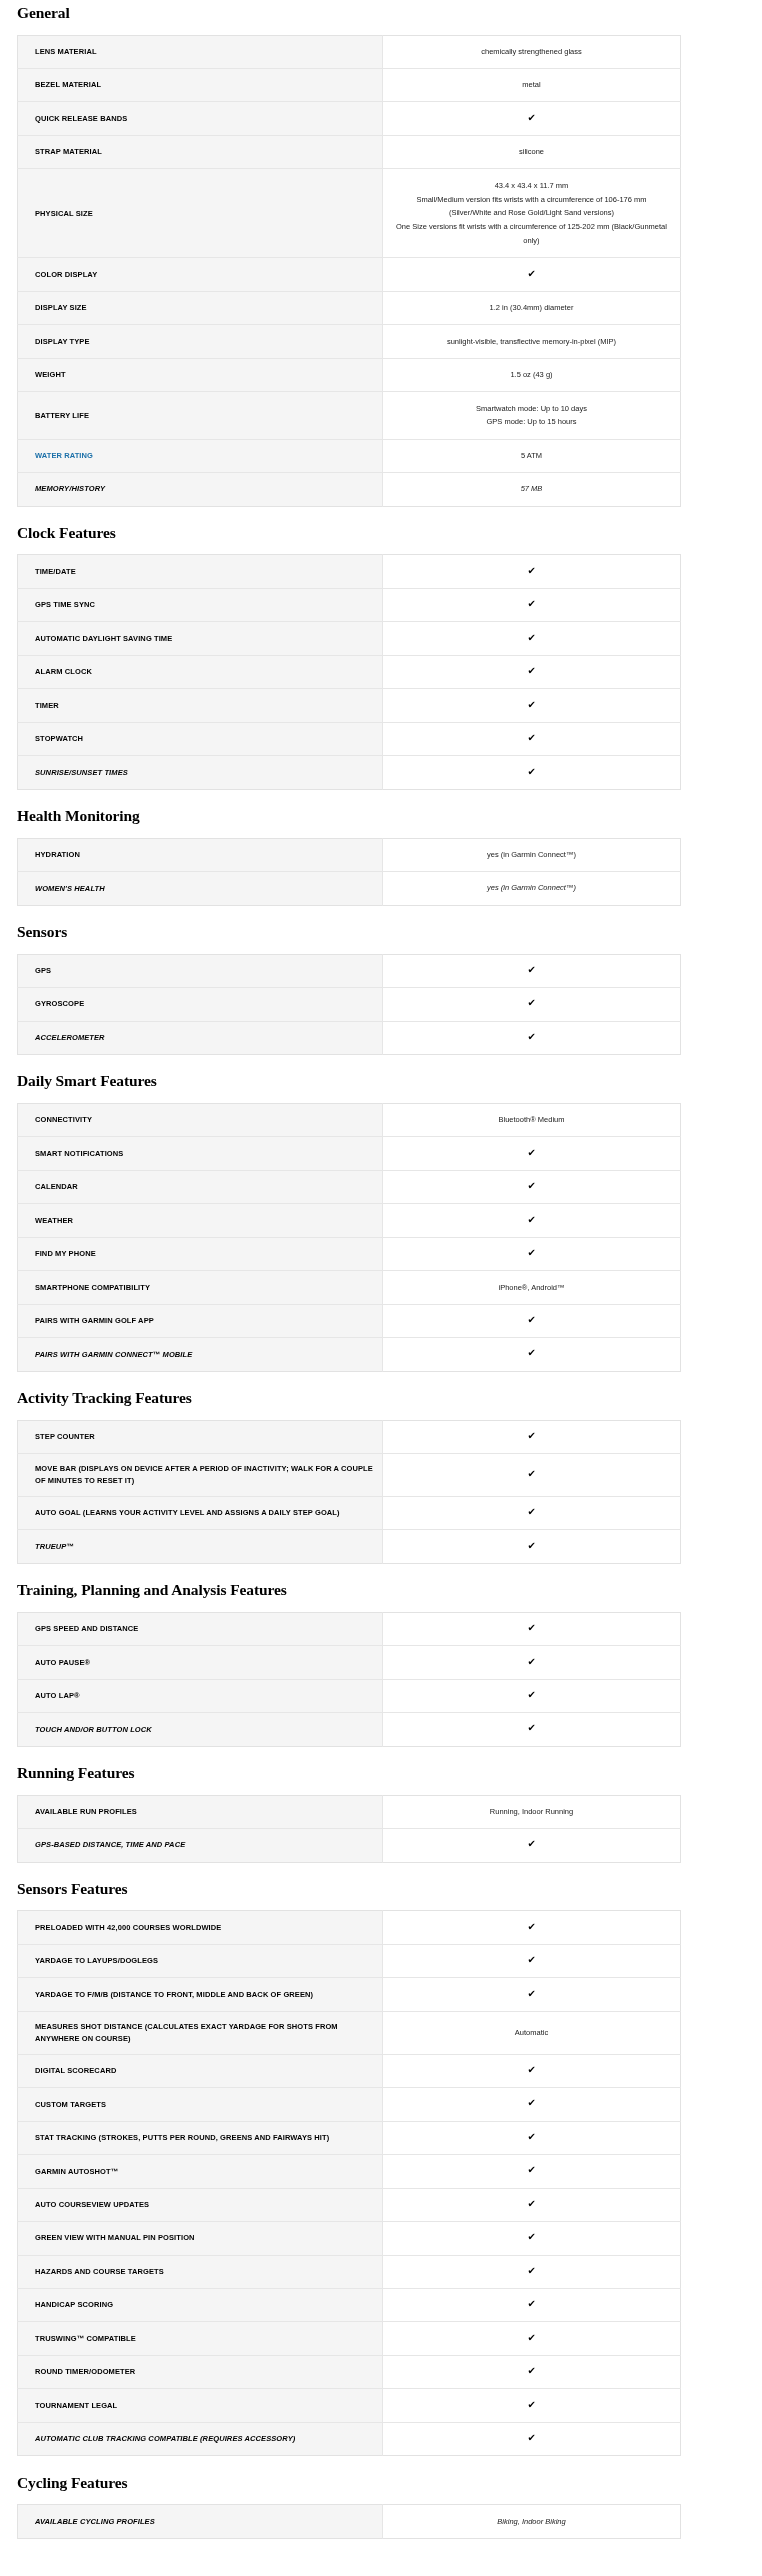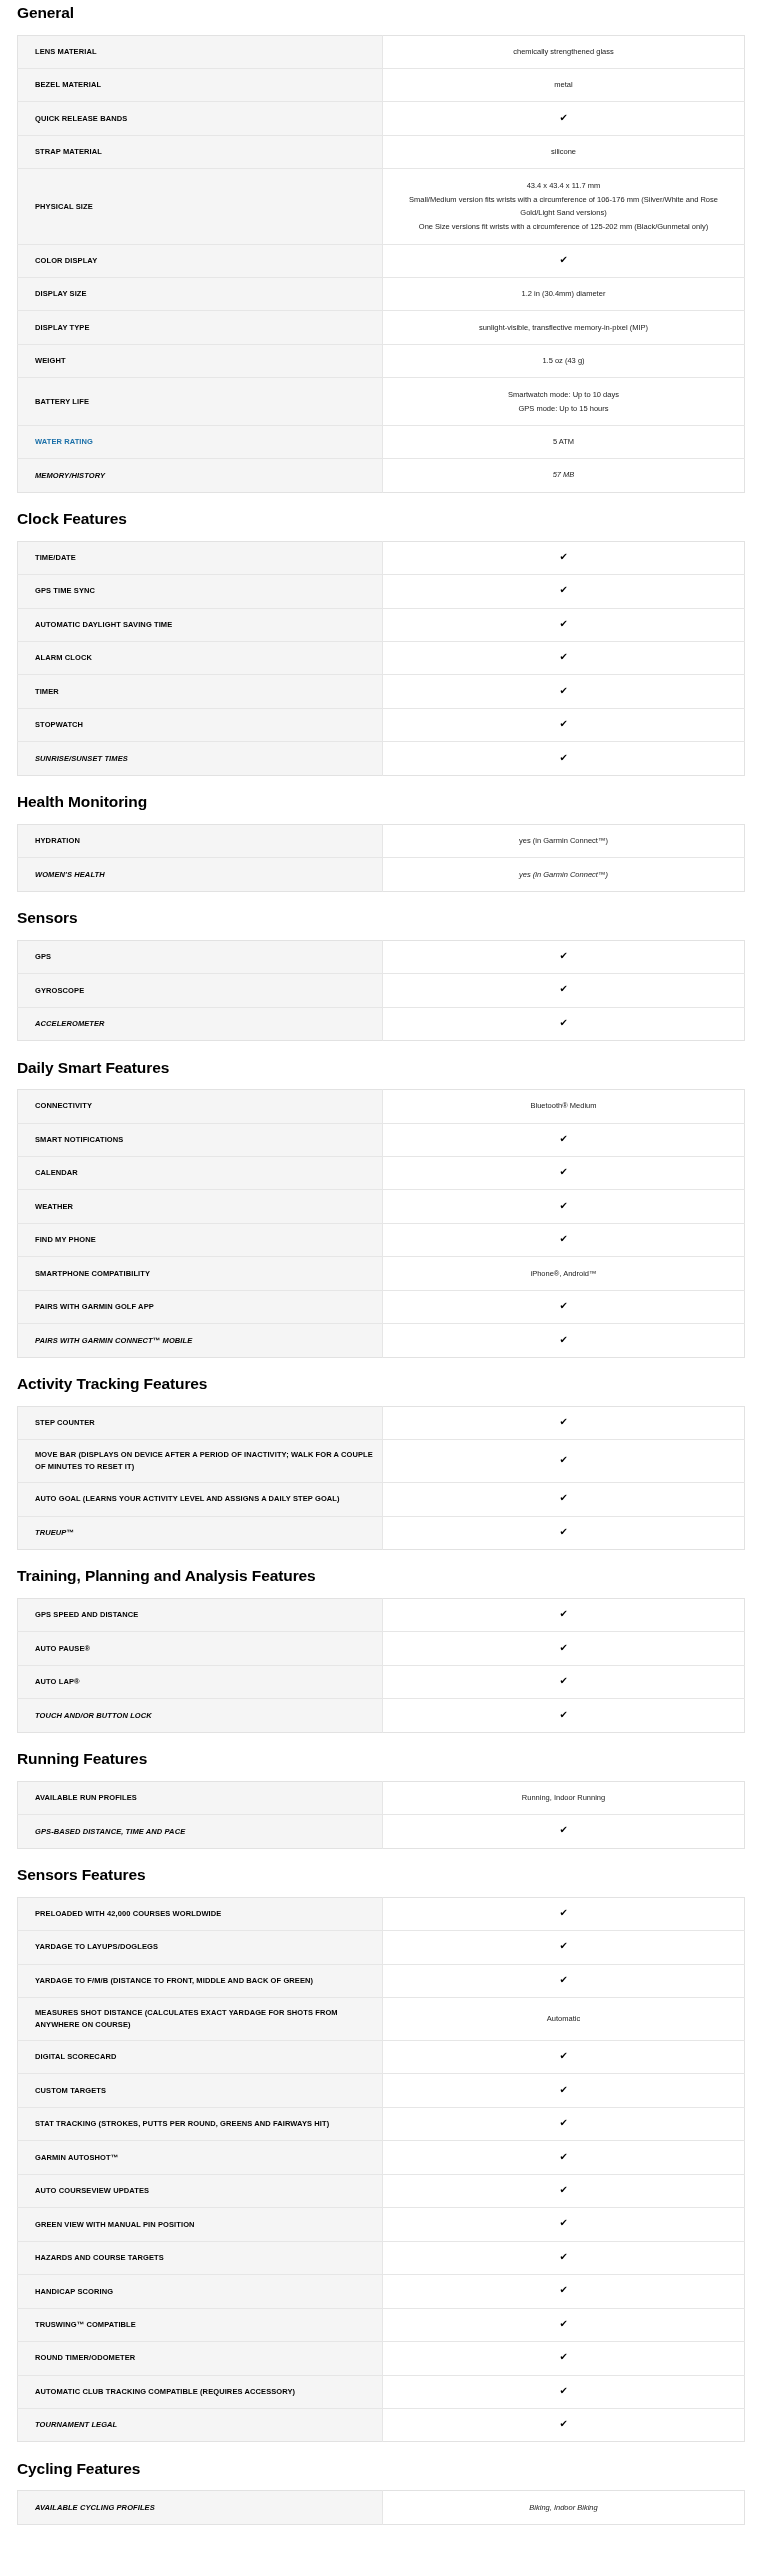--- a/index.html
+++ b/index.html
@@ -23,26 +23,27 @@
   }
   .section-title {
     font-size: 15.5px;
     font-weight: 700;
     line-height: 1.1;
     color: #000000;
     margin: 0 0 0 17px;
     padding: 17.5px 0 13.4px 0;
     letter-spacing: -0.1px;
     font-stretch: condensed;
+    font-family: Liberation Serif, serif;
   }
   .section:first-child .section-title {
     padding-top: 4.1px;
   }
   .spec-table {
-    width: 728px;
+    width: 664px;
     margin: 0 0 0 17px;
     border-collapse: collapse;
     border: 0.5px solid #e2e2e2;
     table-layout: fixed;
   }
   .spec-table tr {
     border-bottom: 0.5px solid #e6e6e6;
   }
   .spec-table tr:last-child {
     border-bottom: none;
@@ -371,25 +372,25 @@
             </tr>
             <tr>
               <td class="spec-label"><span>TRUSWING™ COMPATIBLE</span></td>
               <td class="spec-value"><span class="check">✔</span></td>
             </tr>
             <tr>
               <td class="spec-label"><span>ROUND TIMER/ODOMETER</span></td>
               <td class="spec-value"><span class="check">✔</span></td>
             </tr>
             <tr>
+              <td class="spec-label"><span>TOURNAMENT LEGAL</span></td>
+              <td class="spec-value"><span class="check">✔</span></td>
+            </tr>
+            <tr>
               <td class="spec-label"><span>AUTOMATIC CLUB TRACKING COMPATIBLE (REQUIRES ACCESSORY)</span></td>
-              <td class="spec-value"><span class="check">✔</span></td>
-            </tr>
-            <tr>
-              <td class="spec-label"><span>TOURNAMENT LEGAL</span></td>
               <td class="spec-value"><span class="check">✔</span></td>
             </tr>
           </tbody>
         </table>
       </div>
       <div class="section">
         <h2 class="section-title">Cycling Features</h2>
         <table class="spec-table">
           <tbody>
             <tr>

